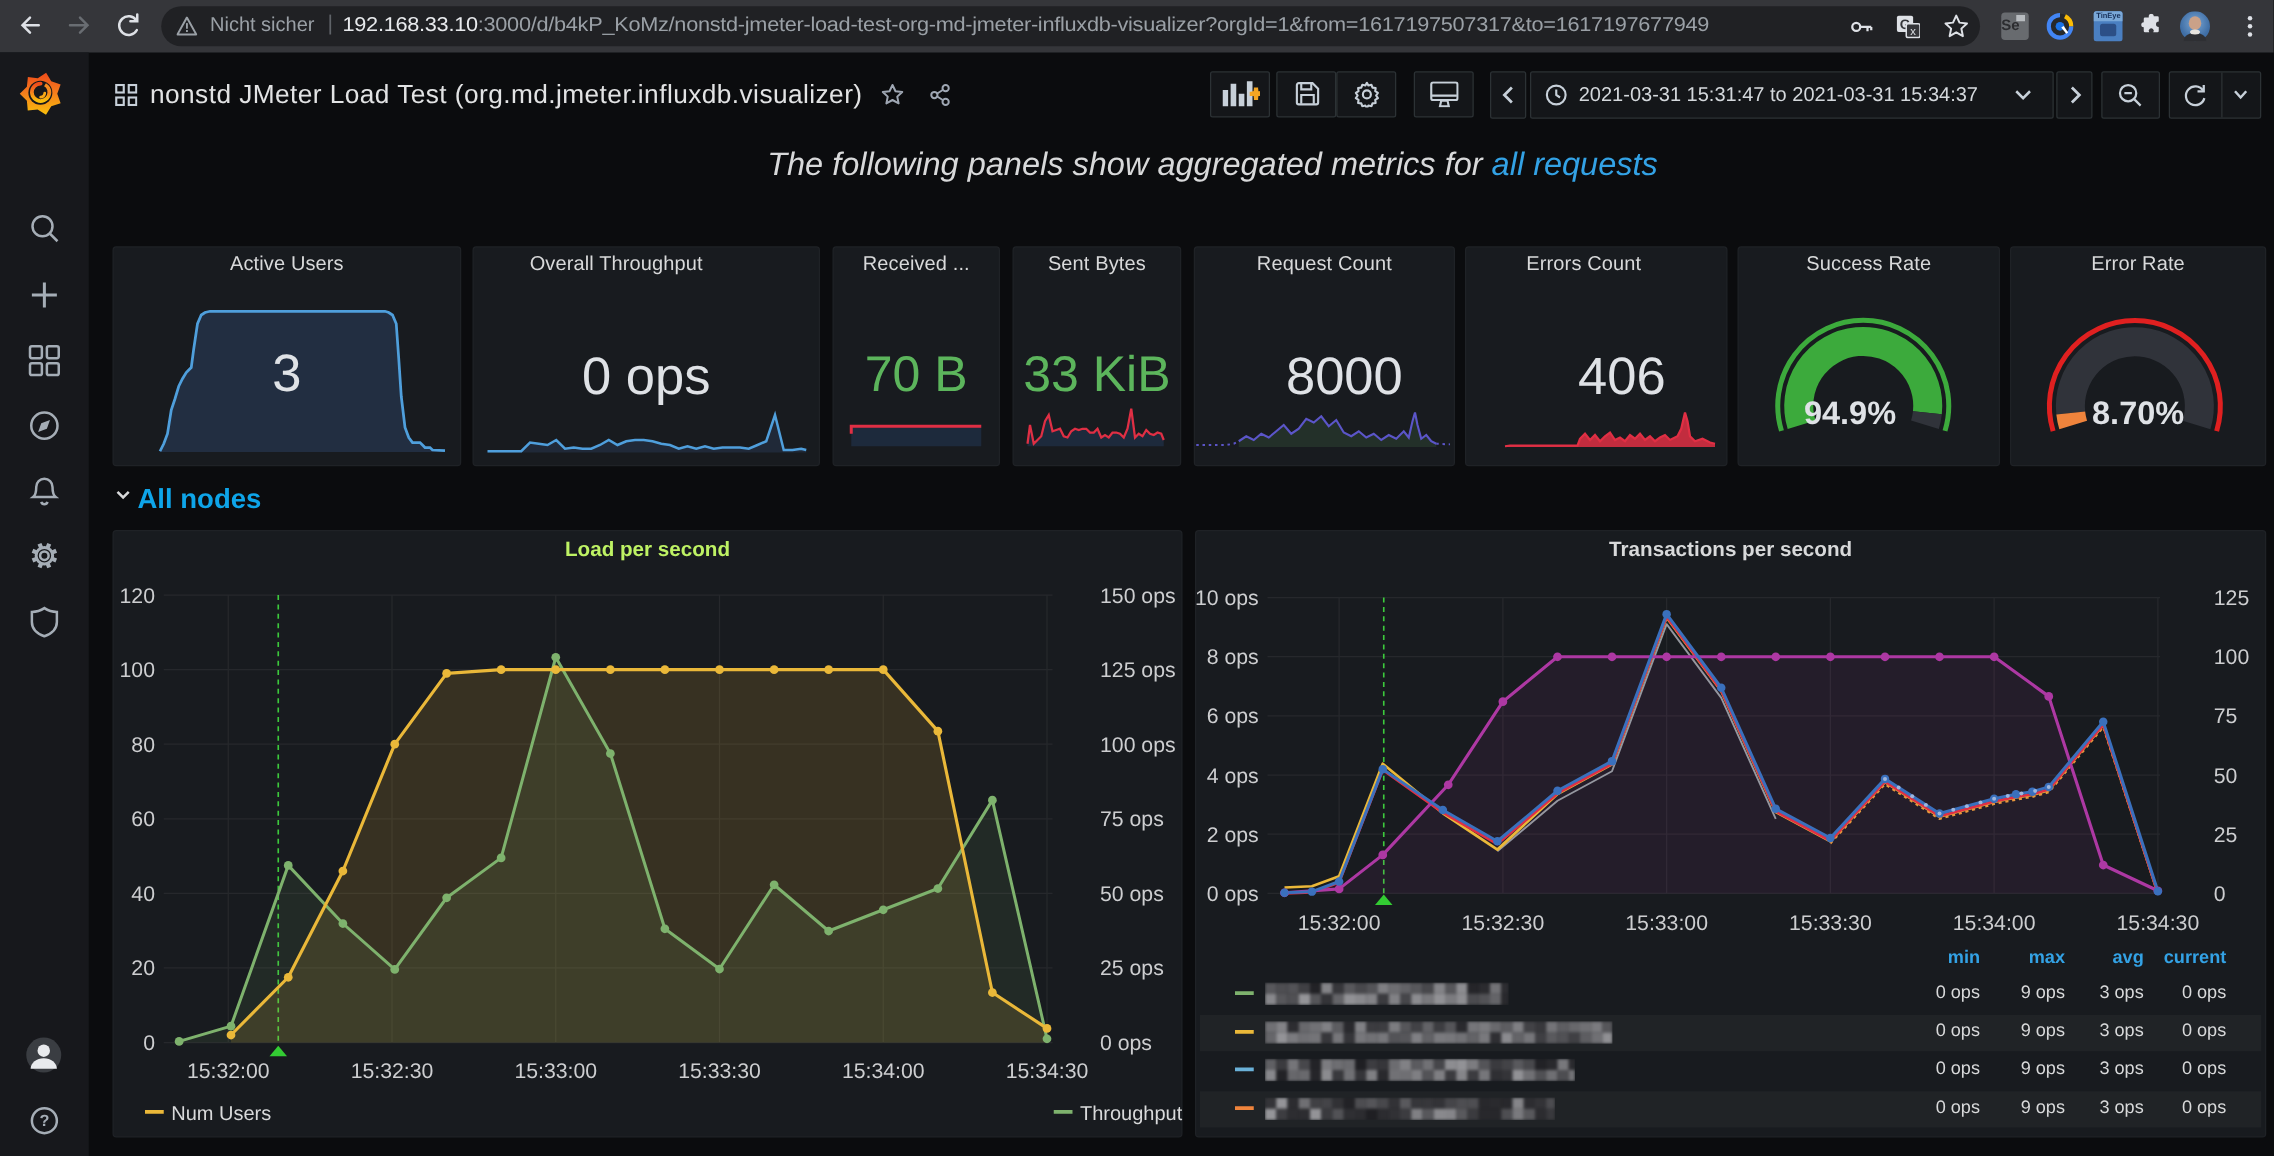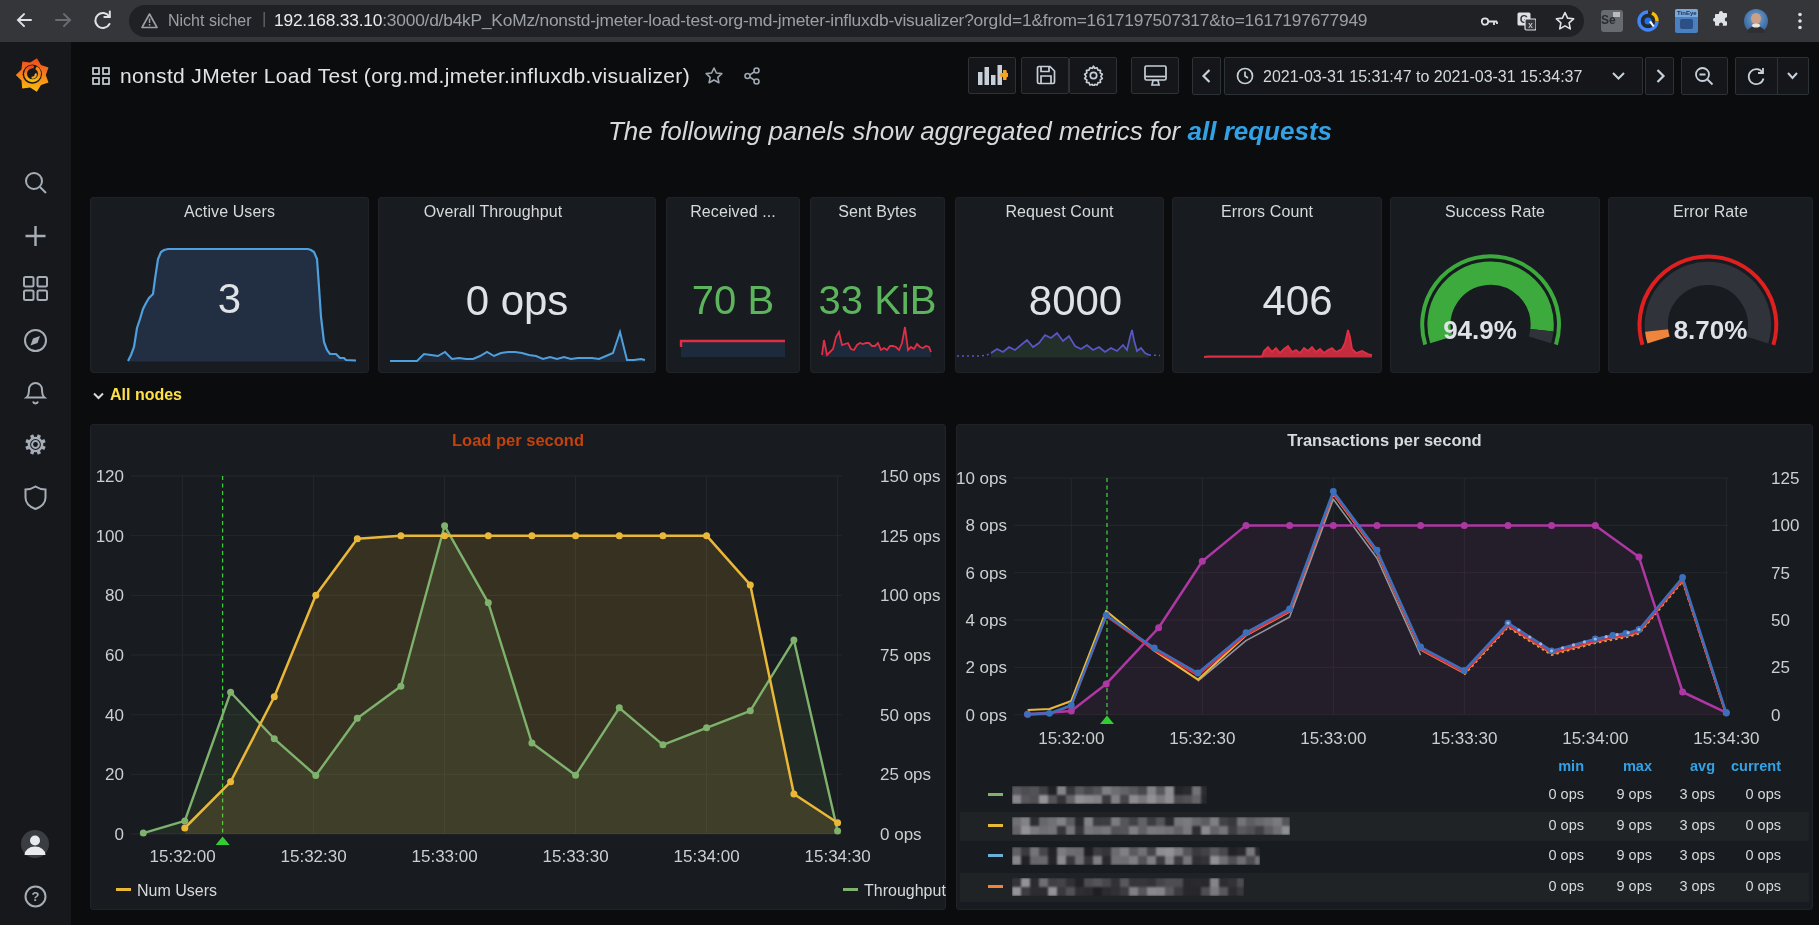--- a/index.html
+++ b/index.html
@@ -208,25 +208,25 @@
 <circle cx="8.5" cy="8.5" r="6.5"></circle>
     <path d="M13.5 13.5 l5 5 M5.5 8.5 h6"></path>
 </svg>
 <svg class="abs" style="left:1746px;top:66px" width="20" height="20" viewBox="0 0 20 20" fill="none" stroke="#c7d0d9" stroke-width="1.8">
 <path d="M16.5 6.5 a7.5 7.5 0 1 0 1 6"></path>
 <path d="M17 2 v5 h-5"></path>
 </svg>
 <svg class="abs" style="left:1786px;top:71px" width="13" height="10" viewBox="0 0 13 10" fill="none" stroke="#c7d0d9" stroke-width="2">
     <path d="M2 2 l4.5 5 L11 2"></path>
   </svg>
-<div class="abs" style="left:90px;top:116px;width:1760px;text-align:center;font-size:26px;font-style:italic;color:#d8d9da"><span>The following panels show aggregated metrics for </span><span style="color:#33a2e5;font-weight:bold">all requests</span></div>
+<div class="abs" style="left:90px;top:116px;width:1760px;text-align:center;font-size:26px;font-style:italic;color:#d8d9da"><span>The following panels show aggregated metrics for </span><span style="color:#33a2e5;font-weight:normal">all requests</span></div>
 <svg class="abs" style="left:92px;top:391px" width="13" height="10" viewBox="0 0 13 10" fill="none" stroke="#d8d9da" stroke-width="2">
     <path d="M2 2.5 l4.5 4.5 L11 2.5"></path>
   </svg>
-<div class="abs" style="left:110px;top:386px;font-size:16px;font-weight:bold;color:#fde047">All nodes</div>
+<div class="abs" style="left:110px;top:386px;font-size:22px;font-weight:bold;color:#0ea5e9">All nodes</div>
 <div class="panel" style="left:90px;top:197px;width:279px;height:176px"></div>
 <div class="ptitle" style="left:90px;top:203px;width:279px">Active Users</div>
 <svg class="abs" style="left:90px;top:197px" width="279" height="176" viewBox="0 0 279 176">
 <path d="M38.0,164.0 L41.0,158.0 L44.0,150.0 L47.0,131.0 L50.0,122.0 L53.0,112.0 L56.0,106.0 L59.0,101.0 L61.0,99.0 L63.0,97.0 L65.0,82.0 L68.0,62.0 L71.0,55.0 L74.0,53.0 L78.0,52.0 L218.0,52.0 L221.0,53.0 L224.0,55.0 L227.0,62.0 L229.0,90.0 L231.0,120.0 L234.0,145.0 L237.0,153.0 L240.0,157.0 L246.0,157.0 L248.0,159.0 L250.0,161.0 L254.0,161.0 L256.0,163.0 L266.0,163.5 L266.0,164.5 L38.0,164.5 Z" fill="rgba(87,148,242,0.16)" stroke="none"></path>
 <path d="M38.0,164.0 L41.0,158.0 L44.0,150.0 L47.0,131.0 L50.0,122.0 L53.0,112.0 L56.0,106.0 L59.0,101.0 L61.0,99.0 L63.0,97.0 L65.0,82.0 L68.0,62.0 L71.0,55.0 L74.0,53.0 L78.0,52.0 L218.0,52.0 L221.0,53.0 L224.0,55.0 L227.0,62.0 L229.0,90.0 L231.0,120.0 L234.0,145.0 L237.0,153.0 L240.0,157.0 L246.0,157.0 L248.0,159.0 L250.0,161.0 L254.0,161.0 L256.0,163.0 L266.0,163.5" stroke="#4f9fdc" stroke-width="2.2" fill="none"></path>
 </svg>
 <div class="bigval" style="left:90px;top:275px;width:279px;font-size:42px">3</div>
 <div class="panel" style="left:378px;top:197px;width:278px;height:176px"></div>
 <div class="ptitle" style="left:378px;top:203px;width:230px">Overall Throughput</div>
 <svg class="abs" style="left:378px;top:197px" width="278" height="176" viewBox="0 0 278 176">
@@ -274,21 +274,21 @@
 <div class="bigval" style="left:1390px;top:315px;width:180px;font-size:26px;font-weight:bold;color:#dfe2e6">94.9%</div>
 <div class="panel" style="left:1608px;top:197px;width:205px;height:176px"></div>
 <div class="ptitle" style="left:1608px;top:203px;width:205px">Error Rate</div>
 <svg class="abs" style="left:1608px;top:197px" width="205" height="176" viewBox="0 0 205 176">
     <path d="M34.49,147.90 A68.4,68.4 0 1 1 165.31,147.90" stroke="#e02020" stroke-width="4" fill="none" opacity="1.0"></path>
     <path d="M48.59,133.41 A51.6,51.6 0 1 1 149.25,142.99" stroke="#30333a" stroke-width="23.2" fill="none" opacity="1.0"></path>
     <path d="M50.55,142.99 A51.6,51.6 0 0 1 48.59,133.41" stroke="#ef843c" stroke-width="23.2" fill="none" opacity="1.0"></path>
   </svg>
 <div class="bigval" style="left:1608px;top:315px;width:205px;font-size:26px;font-weight:bold;color:#dfe2e6">8.70%</div>
 <div class="panel" style="left:90px;top:424px;width:856px;height:486px"></div>
-<div class="abs" style="left:90px;top:431px;width:856px;text-align:center;font-size:16.5px;font-weight:600;color:#c2410c">Load per second</div>
+<div class="abs" style="left:90px;top:431px;width:856px;text-align:center;font-size:16.5px;font-weight:600;color:#bef264">Load per second</div>
 <svg class="abs" style="left:90px;top:424px" width="856" height="486" viewBox="0 0 856 486">
     <line x1="41" y1="52.0" x2="752" y2="52.0" stroke="#26282c" stroke-width="1"></line>
     <line x1="41" y1="111.7" x2="752" y2="111.7" stroke="#26282c" stroke-width="1"></line>
     <line x1="41" y1="171.3" x2="752" y2="171.3" stroke="#26282c" stroke-width="1"></line>
     <line x1="41" y1="231.0" x2="752" y2="231.0" stroke="#26282c" stroke-width="1"></line>
     <line x1="41" y1="290.7" x2="752" y2="290.7" stroke="#26282c" stroke-width="1"></line>
     <line x1="41" y1="350.3" x2="752" y2="350.3" stroke="#26282c" stroke-width="1"></line>
     <line x1="41" y1="410.0" x2="752" y2="410.0" stroke="#26282c" stroke-width="1"></line>
     <line x1="92.6" y1="52" x2="92.6" y2="410" stroke="#26282c" stroke-width="1"></line>
     <line x1="223.6" y1="52" x2="223.6" y2="410" stroke="#26282c" stroke-width="1"></line>

